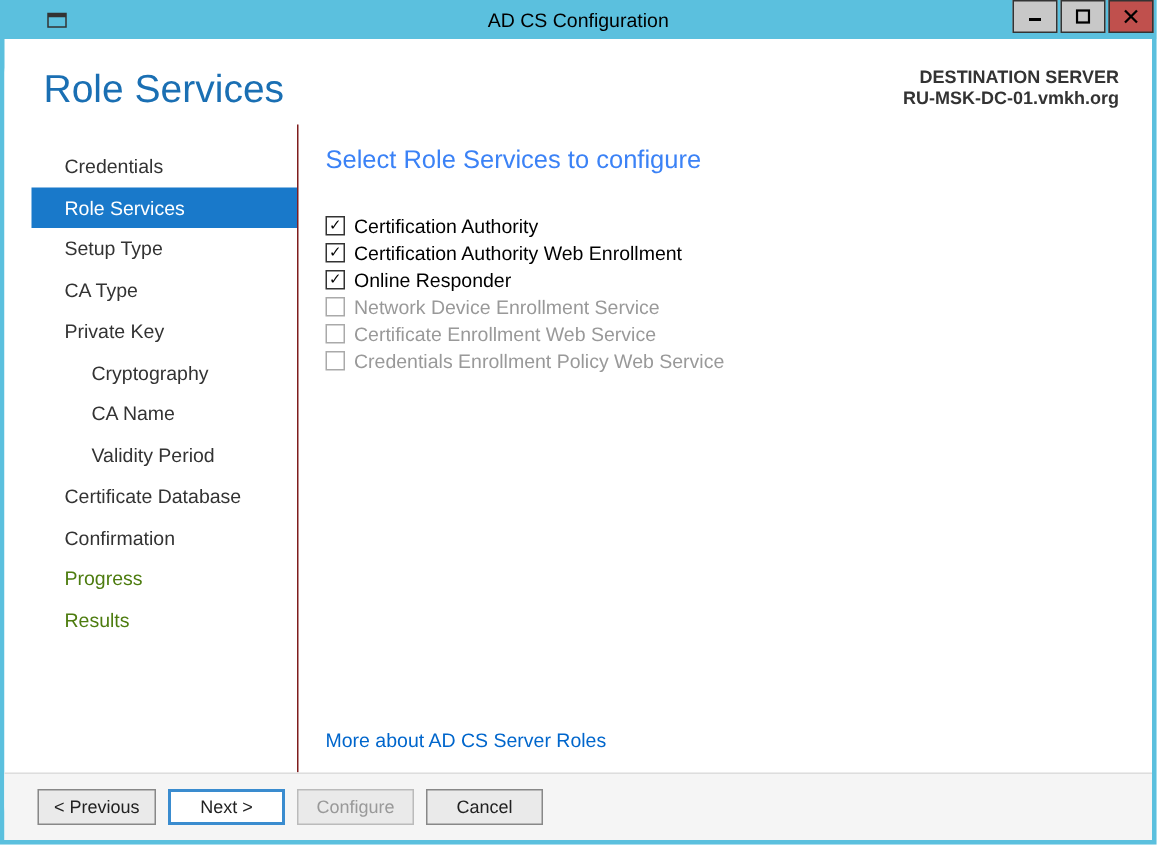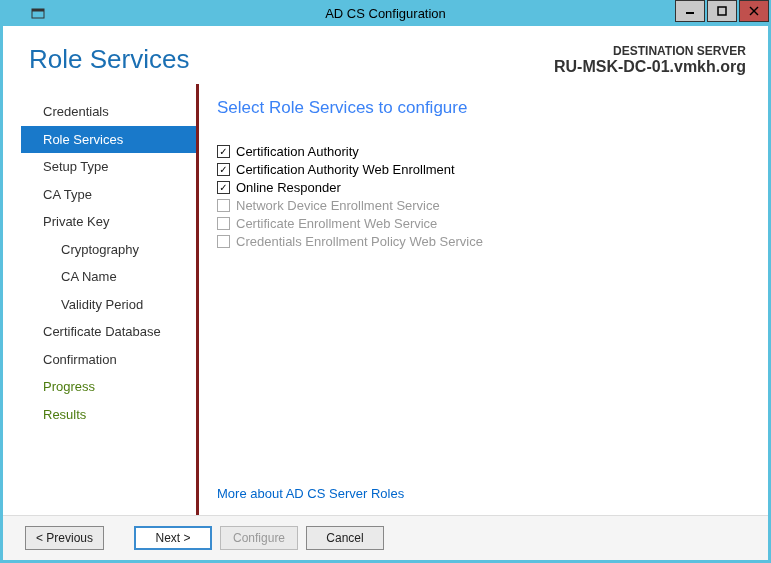--- a/index.html
+++ b/index.html
@@ -72,29 +72,29 @@
       justify-content: space-between;
       padding: 18px 22px 8px 26px;
     }
     .page-title {
       font-size: 26px;
       font-weight: 300;
       color: #1a6fb3;
     }
     .dest-server { text-align: right; }
     .dest-label { font-size: 12px; font-weight: bold; color: #333; }
-    .dest-value { font-size: 16px; font-weight: bold; color: #333; }
+    .dest-value { font-size: 12px; font-weight: bold; color: #333; }
     .main-area {
       flex: 1;
       display: flex;
       padding-left: 18px;
     }
     .sidebar {
       width: 178px;
-      border-right: 3px solid #7f1d1d;
+      border-right: 1px solid #7f1d1d;
       padding-top: 14px;
       padding-bottom: 30px;
     }
     .nav-item {
       padding: 4px 8px 4px 22px;
       font-size: 13px;
       color: #333;
       cursor: pointer;
       line-height: 1.5;
     }
@@ -149,21 +149,21 @@
     .btn {
       min-width: 78px;
       height: 24px;
       border: 1px solid #888;
       background: #eaeaea;
       font-size: 12px;
       color: #222;
       cursor: pointer;
       padding: 0 10px;
     }
-    .btn.primary { border: 2px solid #3a8ccf; background: #fff; margin-left: 22px; }
+    .btn.primary { border: 2px solid #3a8ccf; background: #fff; }
     .btn.disabled { color: #999; border-color: #bbb; cursor: default; }
   </style>
 </head>
 <body>
 
 <div class="window">
   <div class="titlebar">
     <span class="titlebar-icon">
       <svg viewBox="0 0 16 16" width="16" height="16">
           <rect x="2" y="4" width="12" height="9" fill="none" stroke="#333" stroke-width="1"></rect>

